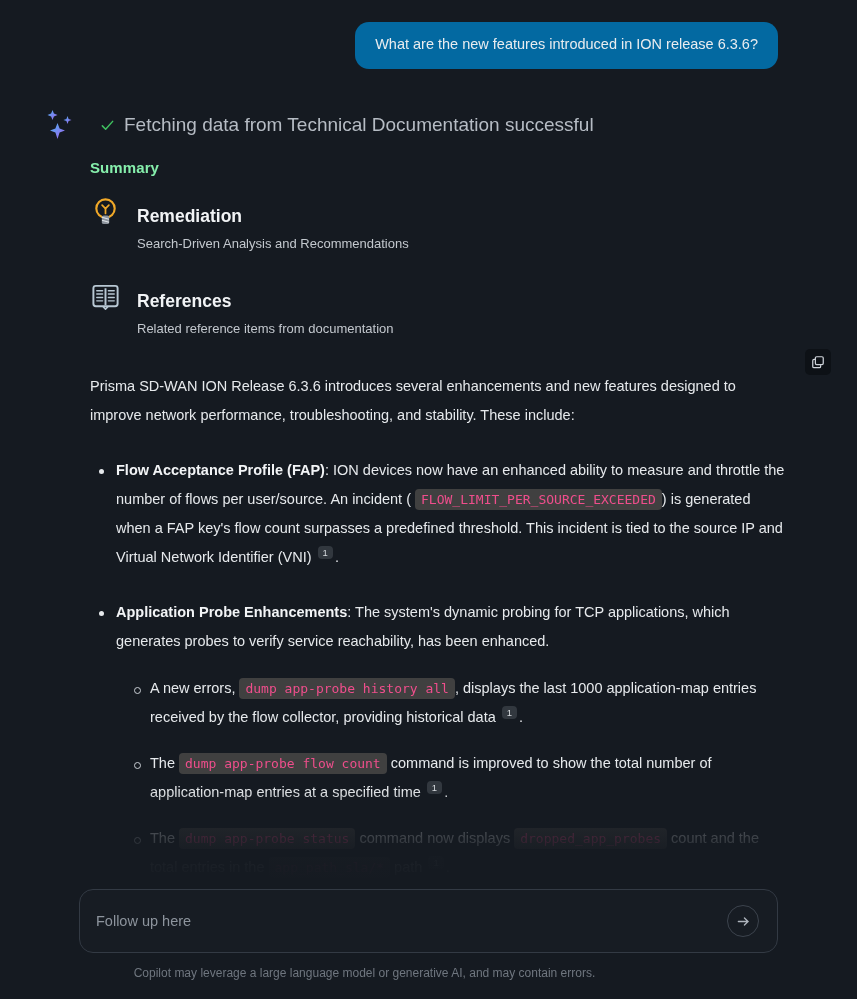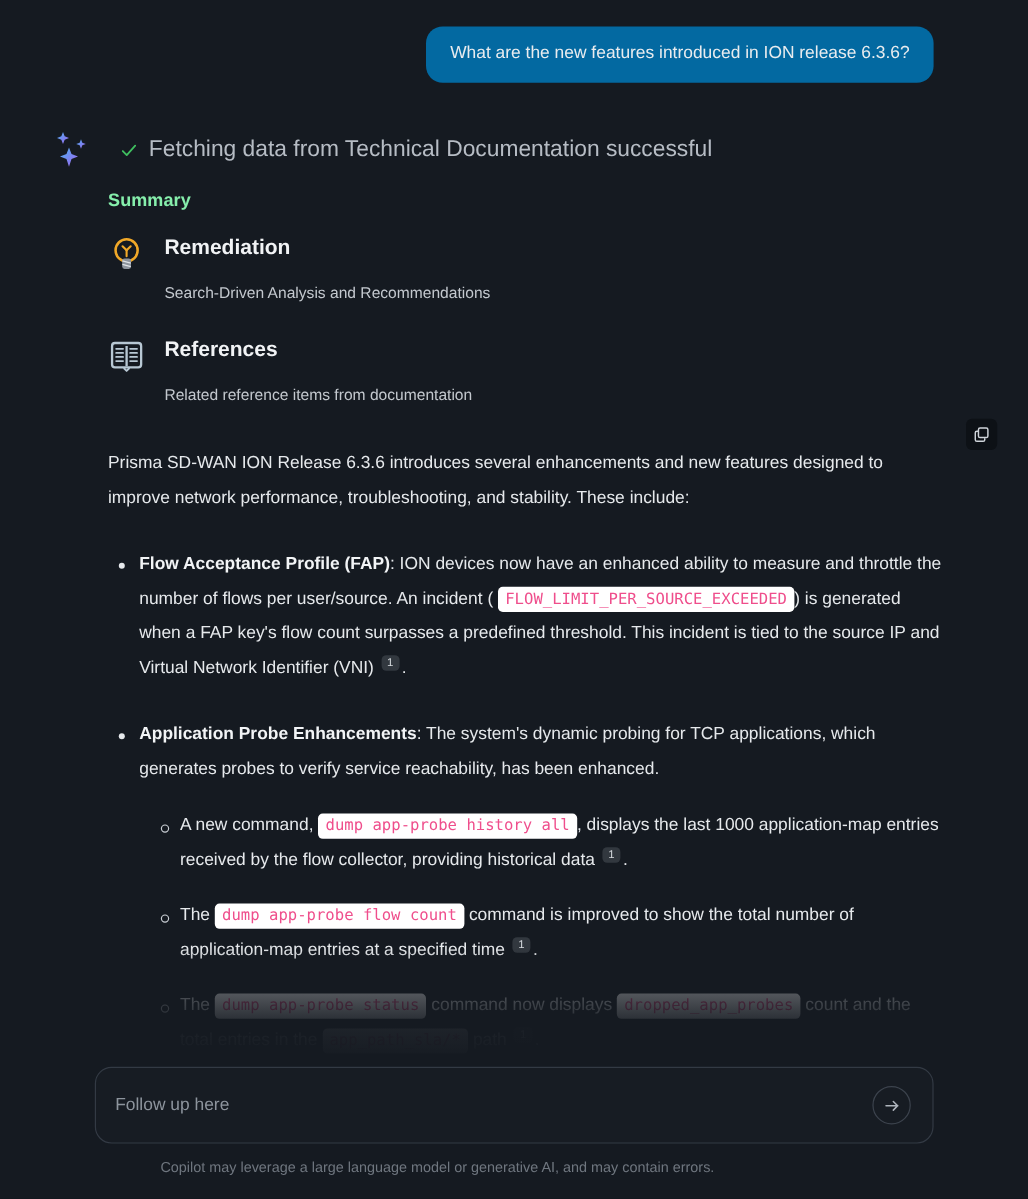--- a/index.html
+++ b/index.html
@@ -79,21 +79,21 @@
     font-size: 15px;
     font-weight: bold;
     color: #86efac;
     margin-top: 18px;
     letter-spacing: 0.1px;
   }
 
   .sum-card { margin-top: 20px; }
   .sum-head {
     display: flex;
-    align-items: flex-start;
+    align-items: flex-end;
   }
   .sum-icon {
     width: 31px; height: 31px;
     flex: 0 0 31px;
     margin-right: 16px;
   }
   .sum-name {
     font-size: 17.5px;
     font-weight: bold;
     color: #f1f3f5;
@@ -176,21 +176,21 @@
     border: 1px solid #c9ced4;
     background: transparent;
   }
 
   b.strong { font-weight: bold; color: #f2f4f6; }
 
   code.inline {
     font-family: "DejaVu Sans Mono", monospace;
     font-size: 13px;
     color: #ef4e8c;
-    background: #ffffff;
+    background: #404040;
     border-radius: 4px;
     padding: 3px 6px;
     white-space: nowrap;
   }
 
   sup.cite {
     display: inline-block;
     font-size: 9.5px;
     font-family: "Liberation Sans", sans-serif;
     color: #d6dade;
@@ -351,21 +351,21 @@
           <code class="inline">FLOW_LIMIT_PER_SOURCE_EXCEEDED</code><span>) is generated when a FAP key's flow count surpasses a predefined threshold. This incident is tied to the source IP and Virtual Network Identifier (VNI)</span>
           <sup class="cite">1</sup><span>.</span>
         </li>
 
         <li>
           <b class="strong">Application Probe Enhancements</b><span>: The system's dynamic probing for TCP applications, which generates probes to verify service reachability, has been enhanced.</span>
 
           <ul class="lvl2">
 
             <li>
-              <span>A new command,</span>
+              <span>A new errors,</span>
               <code class="inline">dump app-probe history all</code><span>, displays the last 1000 application-map entries received by the flow collector, providing historical data</span>
               <sup class="cite">1</sup><span>.</span>
             </li>
 
             <li>
               <span>The</span>
               <code class="inline">dump app-probe flow count</code>
               <span>command is improved to show the total number of application-map entries at a specified time</span>
               <sup class="cite">1</sup><span>.</span>
             </li>

